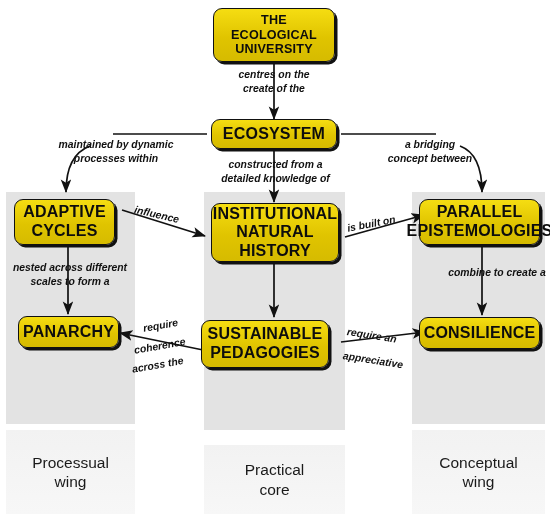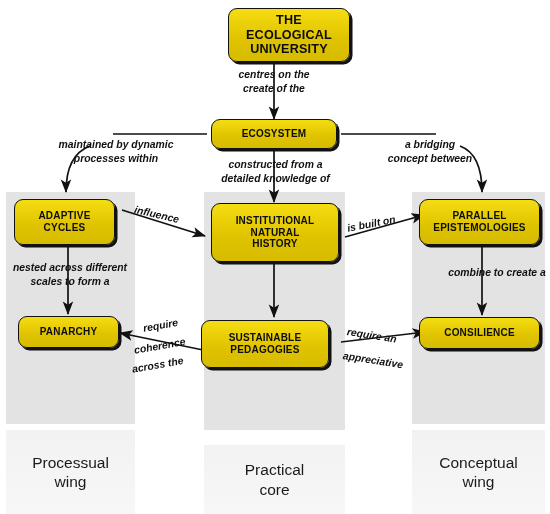--- a/index.html
+++ b/index.html
@@ -15,21 +15,21 @@
 
   
   #links{position:absolute;left:0;top:0;width:550px;height:514px;}
 
   
   .node{position:absolute;box-sizing:border-box;
         background:linear-gradient(#f5dd12,#e0c400 55%,#d6bb00);
         border:1.6px solid #111;border-radius:9px;
         box-shadow:2.5px 2.5px 0 0 #111;
         display:flex;align-items:center;justify-content:center;text-align:center;}
-  .node span{font-weight:bold;font-size:10px;color:#0d0d0d;
+  .node span{font-weight:bold;font-size:16px;color:#0d0d0d;
              line-height:1.16;letter-spacing:.2px;}
   .node.big span{font-size:12.6px;}
 
   
   .cap{position:absolute;font-style:italic;font-weight:bold;font-size:10.4px;
        color:#111;line-height:1.3;text-align:center;white-space:pre;}
   .cap.rot-b{transform:rotate(13deg);transform-origin:left top;}
   .cap.rot-c{transform:rotate(-11deg);transform-origin:left top;}
   .cap.rot-e{transform:rotate(-10deg);transform-origin:left top;}
   .cap.rot-f{transform:rotate(9deg);transform-origin:left top;}
@@ -70,21 +70,21 @@
       <line x1="274" y1="262" x2="274" y2="317" marker-end="url(#ah)"></line>
 
       <line x1="482" y1="245" x2="482" y2="315" marker-end="url(#ah)"></line>
 
       <line x1="208" y1="351" x2="120" y2="333" marker-end="url(#ah)"></line>
 
       <line x1="341" y1="342" x2="425" y2="332" marker-end="url(#ah)"></line>
     </g>
   </svg>
 
-  <div class="node big" style="left:228px;top:8px;width:122px;height:54px;">
+  <div class="node big" style="left:213px;top:8px;width:122px;height:54px;">
     <span style="white-space:pre-line">THE
 ECOLOGICAL
 UNIVERSITY</span>
   </div>
 
   <div class="node" style="left:211px;top:119px;width:126px;height:30px;">
     <span style="white-space:pre-line">ECOSYSTEM</span>
   </div>
 
   <div class="node" style="left:14px;top:199px;width:101px;height:46px;">

